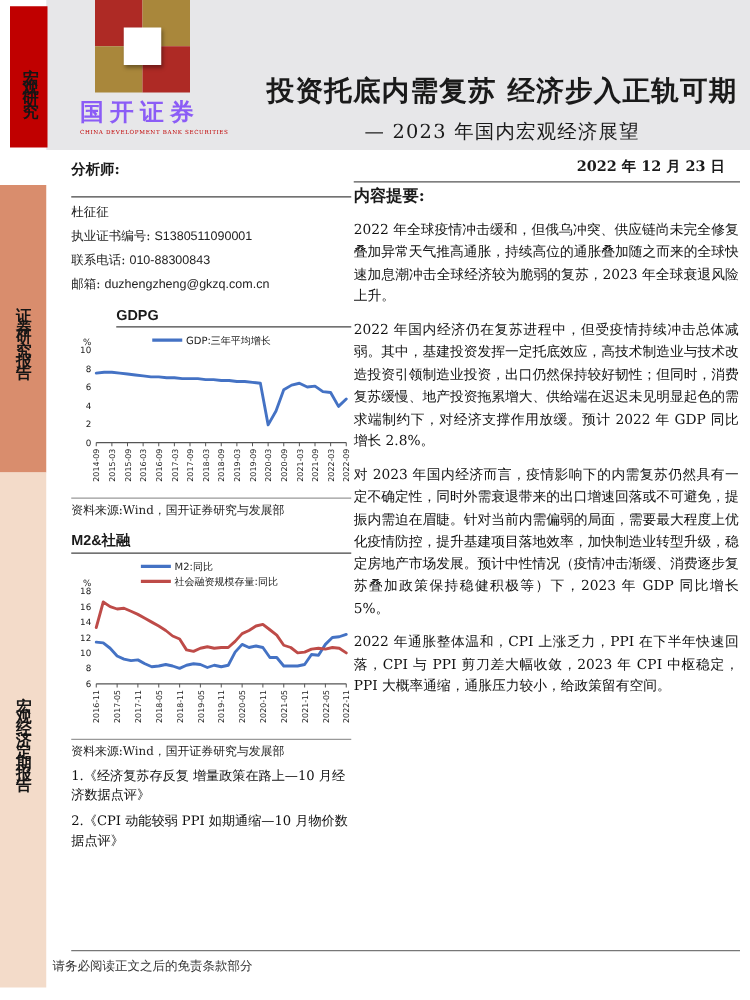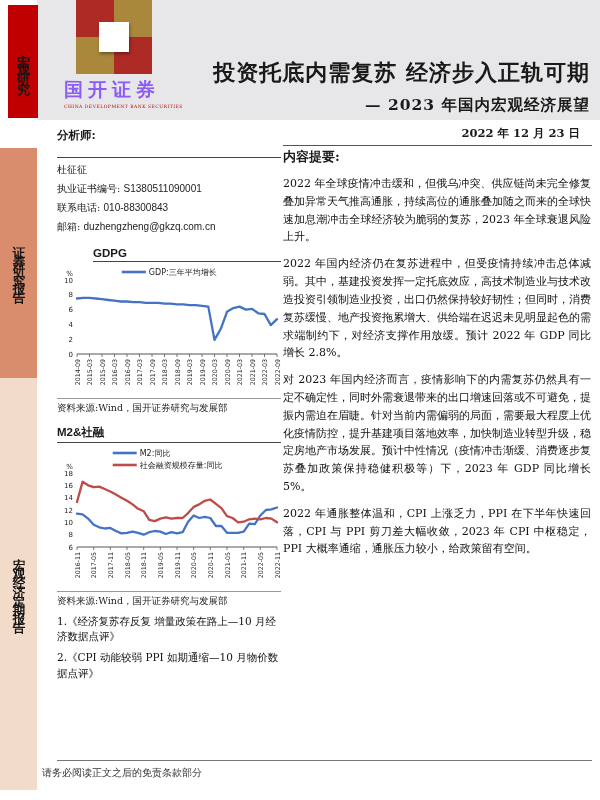--- a/index.html
+++ b/index.html
@@ -23,21 +23,21 @@
   .sq.tl{left:0;top:0;background:#ae2a25;}
   .sq.tr{left:38px;top:0;background:#a9873b;}
   .sq.bl{left:0;top:37px;background:#a9873b;}
   .sq.br{left:38px;top:37px;background:#ae2a25;}
   .sq.center{left:23px;top:22px;width:30px;height:30px;background:#fff;box-shadow:1px 2px 3px rgba(0,0,0,.35);}
   .logo-cn{font-size:19px;font-weight:700;letter-spacing:5px;color:#8b5cf6;margin-top:3px;white-space:nowrap;}
   .logo-en{font-size:4.5px;color:#c00000;letter-spacing:.5px;white-space:nowrap;margin-top:1px;}
   
   .title-block{position:absolute;right:10px;top:58px;text-align:right;}
   .title-l1{font-size:22px;font-weight:700;letter-spacing:1px;}
-  .title-l2{font-size:15.5px;font-weight:700;margin-top:7px;letter-spacing:1px;}
+  .title-l2{font-size:15.5px;font-weight:400;margin-top:7px;letter-spacing:1px;text-align:center;}
   .date{position:absolute;right:20px;top:126px;font-size:11.5px;font-weight:700;}
   .date-rule{position:absolute;left:283px;right:8px;top:145px;height:1px;background:#555;}
   
   .left-col{position:absolute;left:57px;top:128px;width:224px;}
   .an-head{font-size:11.5px;font-weight:700;border-bottom:1.5px solid #444;padding-bottom:14px;}
   .an-line{font-size:10px;margin-top:5px;color:#222;}
   .an-line .val{font-family:"Liberation Sans","DejaVu Sans",sans-serif;}
   .sec-head{font-size:11.5px;font-weight:700;border-bottom:1.5px solid #444;padding-bottom:2px;
             font-family:"Liberation Sans","DejaVu Sans",sans-serif;}
   .gdpg-head{margin-top:13px;margin-left:36px;}

